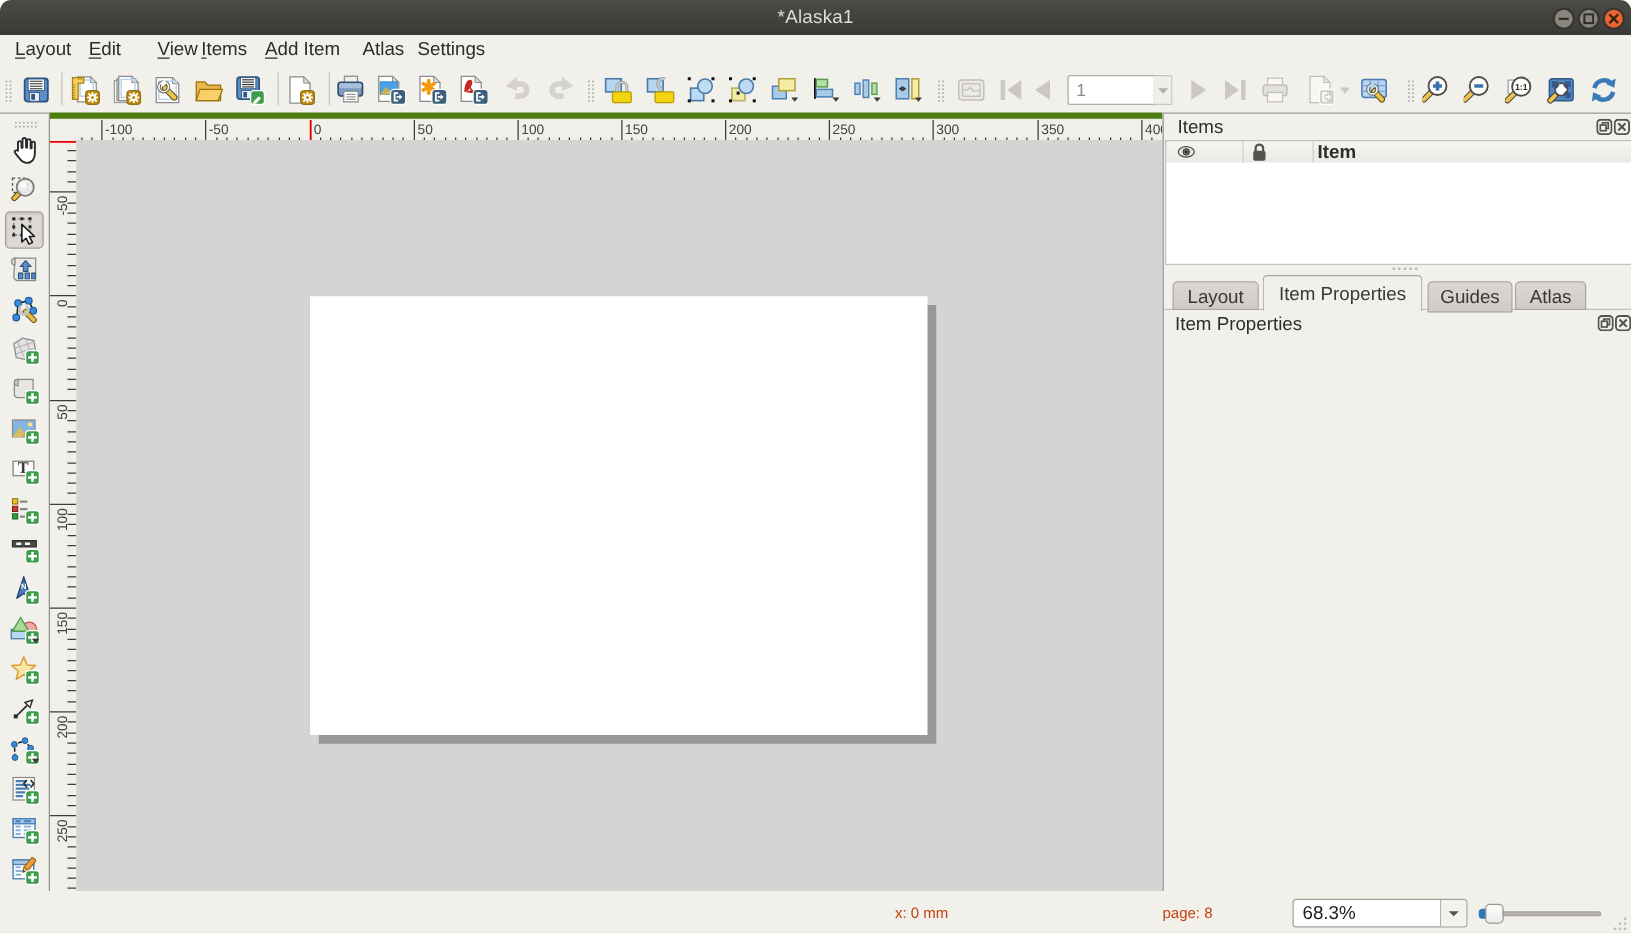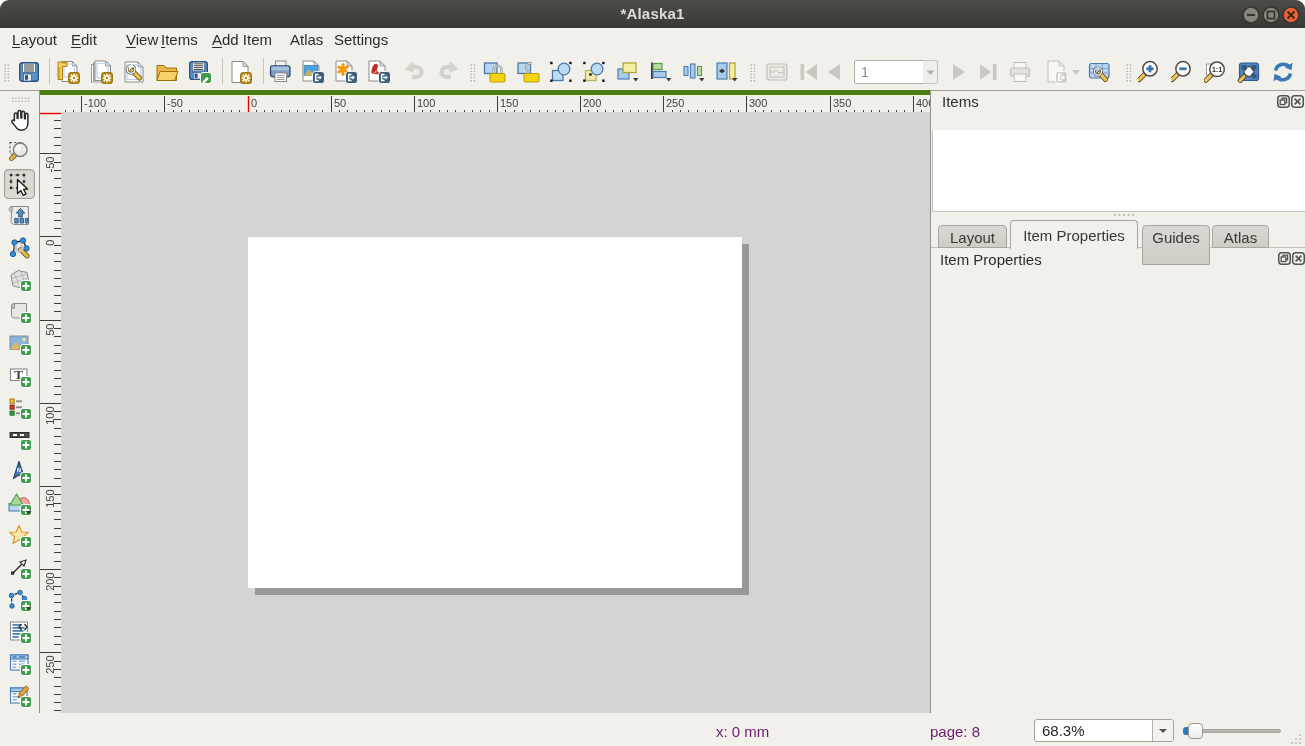--- a/index.html
+++ b/index.html
@@ -3,21 +3,21 @@
 <meta charset="utf-8">
 <style>
   html,body{margin:0;padding:0;}
   body{width:1305px;height:746px;overflow:hidden;position:relative;
        font-family:"Liberation Sans",sans-serif;background:#fff;}
   .abs{position:absolute;}
   #titlebar{left:0;top:0;width:1305px;height:28px;
     background:linear-gradient(#4d4b46,#3a3935);
     border-radius:9px 9px 0 0;}
   #title{width:100%;text-align:center;top:5px;color:#dfdcd7;
-    font-size:15px;font-weight:bold;letter-spacing:.2px;}
+    font-size:15px;font-weight:normal;letter-spacing:.2px;}
   #menubar{left:0;top:28px;width:1305px;height:24px;background:#f2f0eb;}
   .mi{position:absolute;top:3px;font-size:15px;color:#2d2c2a;}
   .mi u{text-decoration:underline;text-underline-offset:2px;}
   #toolbar{left:0;top:52px;width:1305px;height:38px;background:#f2f0eb;}
   .vsep{position:absolute;top:6px;width:1px;height:26px;background:#c8c4be;}
   .ic{position:absolute;}
   #lefttb{left:0;top:90px;width:40px;height:623px;background:#f2f0eb;border-right:1px solid #94918b;border-top:1px solid #a19d97;box-sizing:border-box;}
   #hruler{left:40px;top:90px;width:890px;height:22px;background:#f1efea;border-top:5px solid #4d7c0f;box-sizing:border-box;}
   #vruler{left:40px;top:112px;width:21px;height:601px;background:#f1efea;}
   #canvas{left:61px;top:112px;width:869px;height:601px;background:#d4d4d4;}
@@ -28,21 +28,21 @@
   .ptitle{font-size:15px;color:#2e2d2b;}
   #itemshdr{left:1px;top:21px;width:372px;height:18px;
     background:linear-gradient(#f7f5f1,#eae8e3);border:1px solid #c5c1bb;}
   #itemslist{left:1px;top:39px;width:372px;height:81px;background:#fff;
     border:1px solid #c5c1bb;border-top:none;}
   .tab{position:absolute;box-sizing:border-box;font-size:15px;color:#393835;
     text-align:center;border:1px solid #a8a49e;border-radius:4px 4px 0 0;
     background:linear-gradient(#dbd7d2,#cfcbc5);}
   .tab.active{background:#f2f0eb;border-bottom:none;}
   #statusbar{left:0;top:713px;width:1305px;height:33px;background:#f2f0eb;}
-  .st{position:absolute;top:10px;font-size:15px;color:#701a75;}
+  .st{position:absolute;top:10px;font-size:12px;color:#c2410c;}
 </style>
 </head>
 <body>
 <div class="abs" id="titlebar"></div>
 <div class="abs" id="title">*Alaska1</div>
 <svg class="abs" style="left:1242px;top:6px;" width="18" height="18" viewBox="0 0 18 18">
   <circle cx="9" cy="9" r="8" fill="#87857c" stroke="#35342f" stroke-width="1.6"></circle>
   <line x1="5" y1="9" x2="13" y2="9" stroke="#2e2d28" stroke-width="1.8"></line>
 </svg>
 <svg class="abs" style="left:1262px;top:6px;" width="18" height="18" viewBox="0 0 18 18">
@@ -889,34 +889,48 @@
   <span class="abs ptitle" style="left:11px;top:2px;">Items</span>
   <svg class="abs" style="left:346px;top:4px;" width="13" height="13" viewBox="0 0 13 13">
     <rect x="0.75" y="0.75" width="11.5" height="11.5" rx="3" fill="none" stroke="#55534e" stroke-width="1.5"></rect>
     <rect x="5" y="3.2" width="4.6" height="4.6" fill="none" stroke="#55534e" stroke-width="1.3"></rect>
     <rect x="3.2" y="5" width="4.6" height="4.6" fill="#f2f0eb" stroke="#55534e" stroke-width="1.3"></rect>
   </svg>
   <svg class="abs" style="left:360px;top:4px;" width="13" height="13" viewBox="0 0 13 13">
     <rect x="0.75" y="0.75" width="11.5" height="11.5" rx="3" fill="none" stroke="#55534e" stroke-width="1.5"></rect>
     <path d="M3.6 3.6 L9.4 9.4 M9.4 3.6 L3.6 9.4" stroke="#55534e" stroke-width="1.6"></path>
   </svg>
+  <div class="abs" id="itemshdr">
+    <div style="position:absolute;left:61px;top:0;width:1px;height:18px;background:#d4d0ca;"></div>
+    <div style="position:absolute;left:117px;top:0;width:1px;height:18px;background:#d4d0ca;"></div>
+    <svg style="position:absolute;left:9px;top:3px;" width="14" height="11" viewBox="0 0 14 11">
+      <ellipse cx="7" cy="5.5" rx="6.4" ry="4.2" fill="#e8e6e1" stroke="#4a4a46" stroke-width="1"></ellipse>
+      <circle cx="7" cy="5.5" r="2.6" fill="#767470" stroke="#3a3a36" stroke-width="0.8"></circle>
+      <circle cx="7" cy="5.5" r="1.1" fill="#262622"></circle>
+    </svg>
+    <svg style="position:absolute;left:68px;top:1px;" width="13" height="16" viewBox="0 0 13 16">
+      <path d="M3.5 7V4.6a3 3 0 0 1 6 0V7" fill="none" stroke="#56544f" stroke-width="1.8"></path>
+      <rect x="1.6" y="6.6" width="9.8" height="8" rx="1.6" fill="#56544f"></rect>
+    </svg>
+    <span style="position:absolute;left:121px;top:0px;font-size:15px;font-weight:bold;color:#2e2d2b;">Item</span>
+  </div>
   <div class="abs" id="itemslist"></div>
   <svg class="abs" style="left:182px;top:122px;" width="22" height="4" viewBox="0 0 22 4">
     <g fill="#b4b0aa">
         <circle cx="2" cy="2" r="1"></circle>
         <circle cx="6.5" cy="2" r="1"></circle>
         <circle cx="11" cy="2" r="1"></circle>
         <circle cx="15.5" cy="2" r="1"></circle>
         <circle cx="20" cy="2" r="1"></circle>
       </g>
   </svg>
   <div class="abs" style="left:0;top:156px;width:375px;height:1px;background:#c2beb8;"></div>
   <div class="tab" style="left:7px;top:134px;width:69px;height:23px;padding-top:3px;">Layout</div>
   <div class="tab active" style="left:79px;top:129px;width:128px;height:29px;padding-top:6px;">Item Properties</div>
-  <div class="tab" style="left:211px;top:134px;width:68px;height:40px;padding-top:3px;">Guides</div>
+  <div class="tab" style="left:211px;top:134px;width:68px;height:25px;padding-top:3px;">Guides</div>
   <div class="tab" style="left:281px;top:134px;width:57px;height:23px;padding-top:3px;">Atlas</div>
   <span class="abs ptitle" style="left:9px;top:160px;">Item Properties</span>
   <svg class="abs" style="left:347px;top:161px;" width="13" height="13" viewBox="0 0 13 13">
     <rect x="0.75" y="0.75" width="11.5" height="11.5" rx="3" fill="none" stroke="#55534e" stroke-width="1.5"></rect>
     <rect x="5" y="3.2" width="4.6" height="4.6" fill="none" stroke="#55534e" stroke-width="1.3"></rect>
     <rect x="3.2" y="5" width="4.6" height="4.6" fill="#f2f0eb" stroke="#55534e" stroke-width="1.3"></rect>
   </svg>
   <svg class="abs" style="left:361px;top:161px;" width="13" height="13" viewBox="0 0 13 13">
     <rect x="0.75" y="0.75" width="11.5" height="11.5" rx="3" fill="none" stroke="#55534e" stroke-width="1.5"></rect>
     <path d="M3.6 3.6 L9.4 9.4 M9.4 3.6 L3.6 9.4" stroke="#55534e" stroke-width="1.6"></path>

